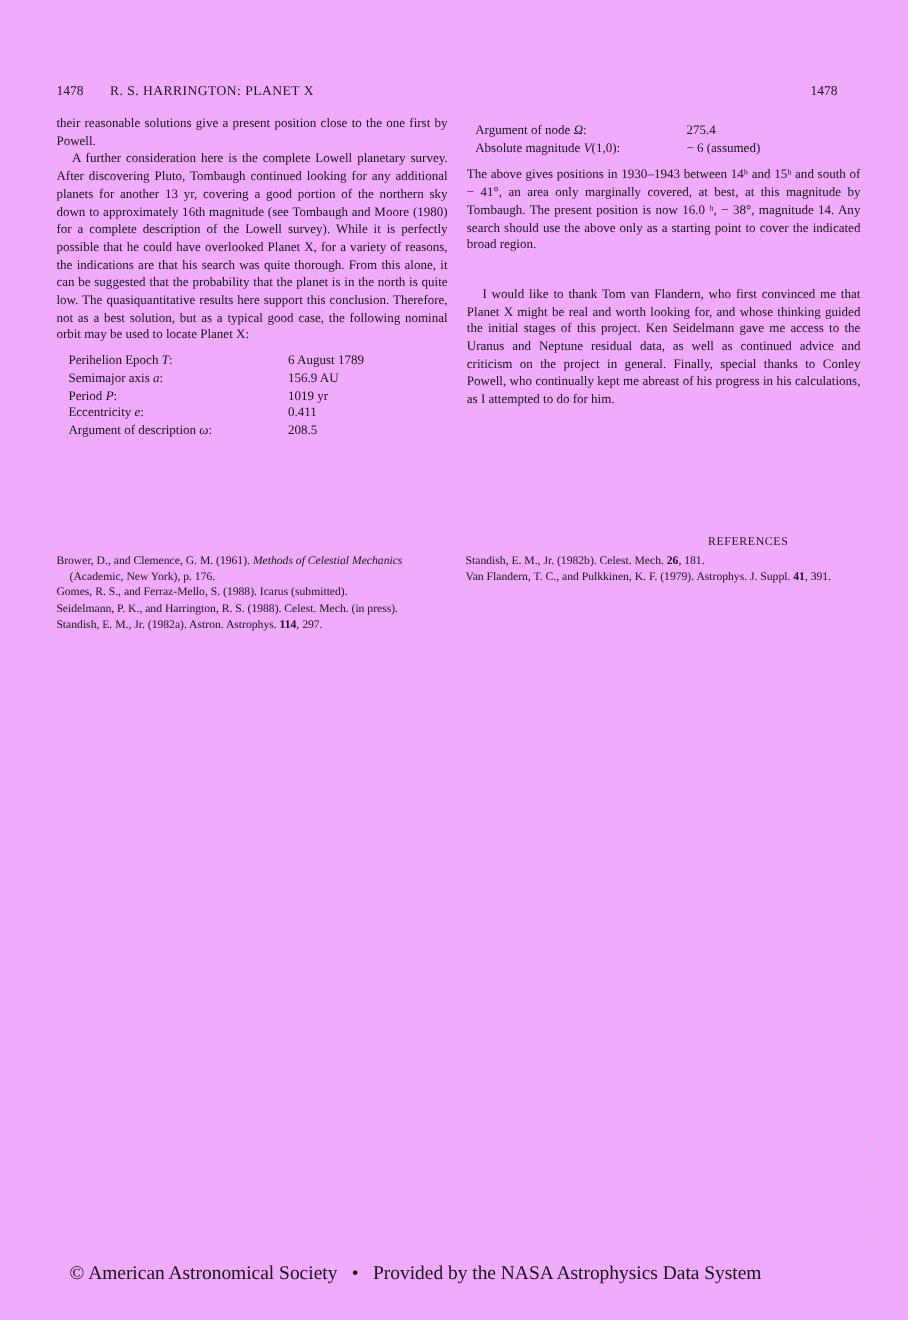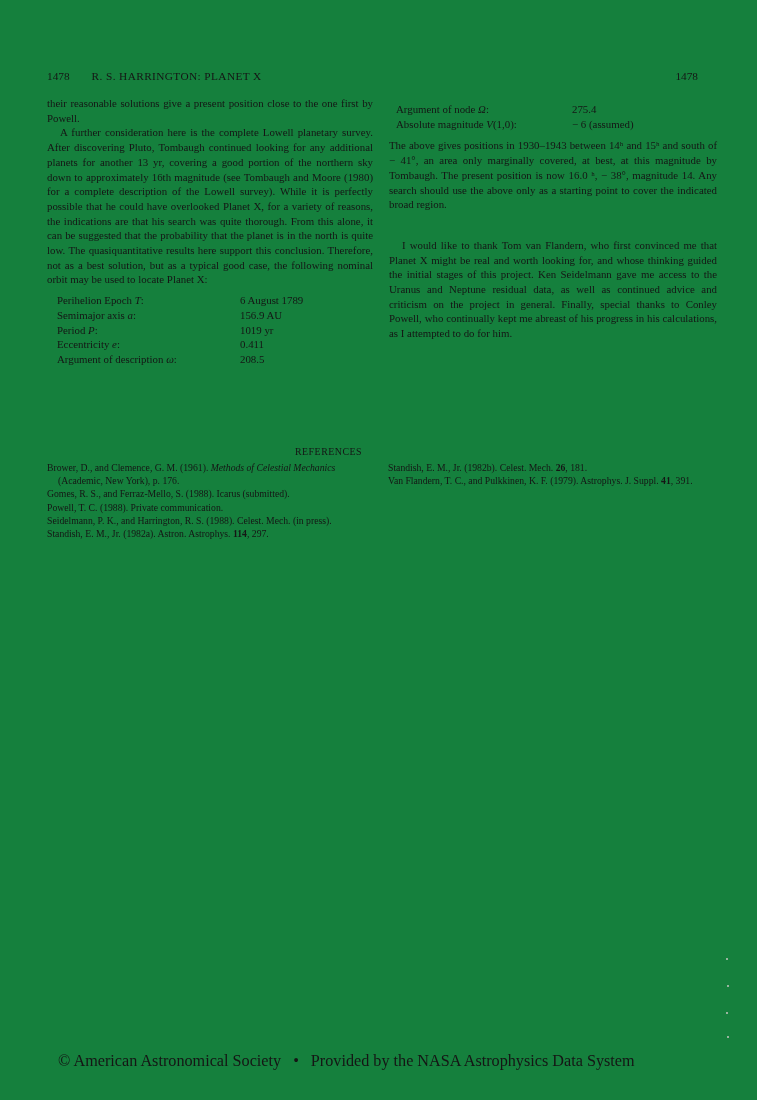--- a/index.html
+++ b/index.html
@@ -1,17 +1,17 @@
 <!DOCTYPE html>
 <html><head>
 <meta charset="utf-8">
 <style>
   html, body { margin: 0; padding: 0; background: #ffffff; }
   .page {
-    position: relative; width: 757px; height: 1100px; background: #15803d;
+    position: relative; width: 757px; height: 1100px; background: #f0abfc;
     font-family: "Liberation Serif", "DejaVu Serif", serif; color: #151515;
     overflow: hidden;
   }
   .header { position: absolute; top: 70px; left: 47px; right: 0; font-size: 11.3px; }
   .running-title { margin-left: 22px; letter-spacing: 0.4px; }
   .pnum-right { position: absolute; right: 59px; top: 0; }
 
   .col { position: absolute; top: 96px; font-size: 10.85px; line-height: 14.7px; }
   .col-left { left: 47px; width: 326px; }
   .col-right { left: 389px; width: 328px; }
@@ -22,21 +22,21 @@
 
   .otable { margin-top: 6px; }
   .otable-right { margin-top: 6px; }
   .orow { display: flex; }
   .olabel { flex: none; padding-left: 10px; width: 183px; }
   .col-right .olabel { padding-left: 7px; width: 176px; }
   .oval { flex: 1; }
   .sym { font-style: italic; }
   .sub { font-size: 7.5px; vertical-align: -2.5px; }
 
-  .refs-heading { position: absolute; top: 446px; left: 0; width: 657px; text-align: center;
+  .refs-heading { position: absolute; top: 446px; left: 0; width: 657px; text-align: right;
                   font-size: 9.9px; letter-spacing: 0.5px; }
   .refs { position: absolute; top: 461px; font-size: 9.7px; line-height: 13.2px; }
   .refs-left  { left: 47px;  width: 333px; }
   .refs-right { left: 388px; width: 334px; }
   .ref { margin: 0; padding-left: 11px; text-indent: -11px; }
   .it { font-style: italic; }
   .b  { font-weight: bold; }
 
   .footer { position: absolute; top: 1052px; left: 58px; font-size: 16.2px;
             font-weight: normal; white-space: nowrap; }
@@ -96,21 +96,20 @@
 
     <p class="para-above">The above gives positions in 1930–1943 between 14ʰ and 15ʰ and south of − 41°, an area only marginally covered, at best, at this magnitude by Tombaugh. The present position is now 16.0 ʰ, − 38°, magnitude 14. Any search should use the above only as a starting point to cover the indicated broad region.</p>
     <p class="indent para-ack">I would like to thank Tom van Flandern, who first convinced me that Planet X might be real and worth looking for, and whose thinking guided the initial stages of this project. Ken Seidelmann gave me access to the Uranus and Neptune residual data, as well as continued advice and criticism on the project in general. Finally, special thanks to Conley Powell, who continually kept me abreast of his progress in his calculations, as I attempted to do for him.</p>
   </div>
 
   <div class="refs-heading">REFERENCES</div>
 
   <div class="refs refs-left">
     <p class="ref"><span>Brower, D., and Clemence, G. M. (1961). </span><span class="it">Methods of Celestial Mechanics</span><span class="b"></span><span> (Academic, New York), p. 176.</span></p>
     <p class="ref"><span>Gomes, R. S., and Ferraz-Mello, S. (1988). Icarus (submitted).</span><span class="it"></span><span class="b"></span><span></span></p>
-    <p class="ref"><span>Powell, T. C. (1988). Private communication.</span><span class="it"></span><span class="b"></span><span></span></p>
     <p class="ref"><span>Seidelmann, P. K., and Harrington, R. S. (1988). Celest. Mech. (in press).</span><span class="it"></span><span class="b"></span><span></span></p>
     <p class="ref"><span>Standish, E. M., Jr. (1982a). Astron. Astrophys. </span><span class="it"></span><span class="b">114</span><span>, 297.</span></p>
   </div>
 
   <div class="refs refs-right">
     <p class="ref"><span>Standish, E. M., Jr. (1982b). Celest. Mech. </span><span class="it"></span><span class="b">26</span><span>, 181.</span></p>
     <p class="ref"><span>Van Flandern, T. C., and Pulkkinen, K. F. (1979). Astrophys. J. Suppl. </span><span class="it"></span><span class="b">41</span><span>, 391.</span></p>
   </div>
 
   <div class="artifact" style="left:726px; top:958px;"></div>

